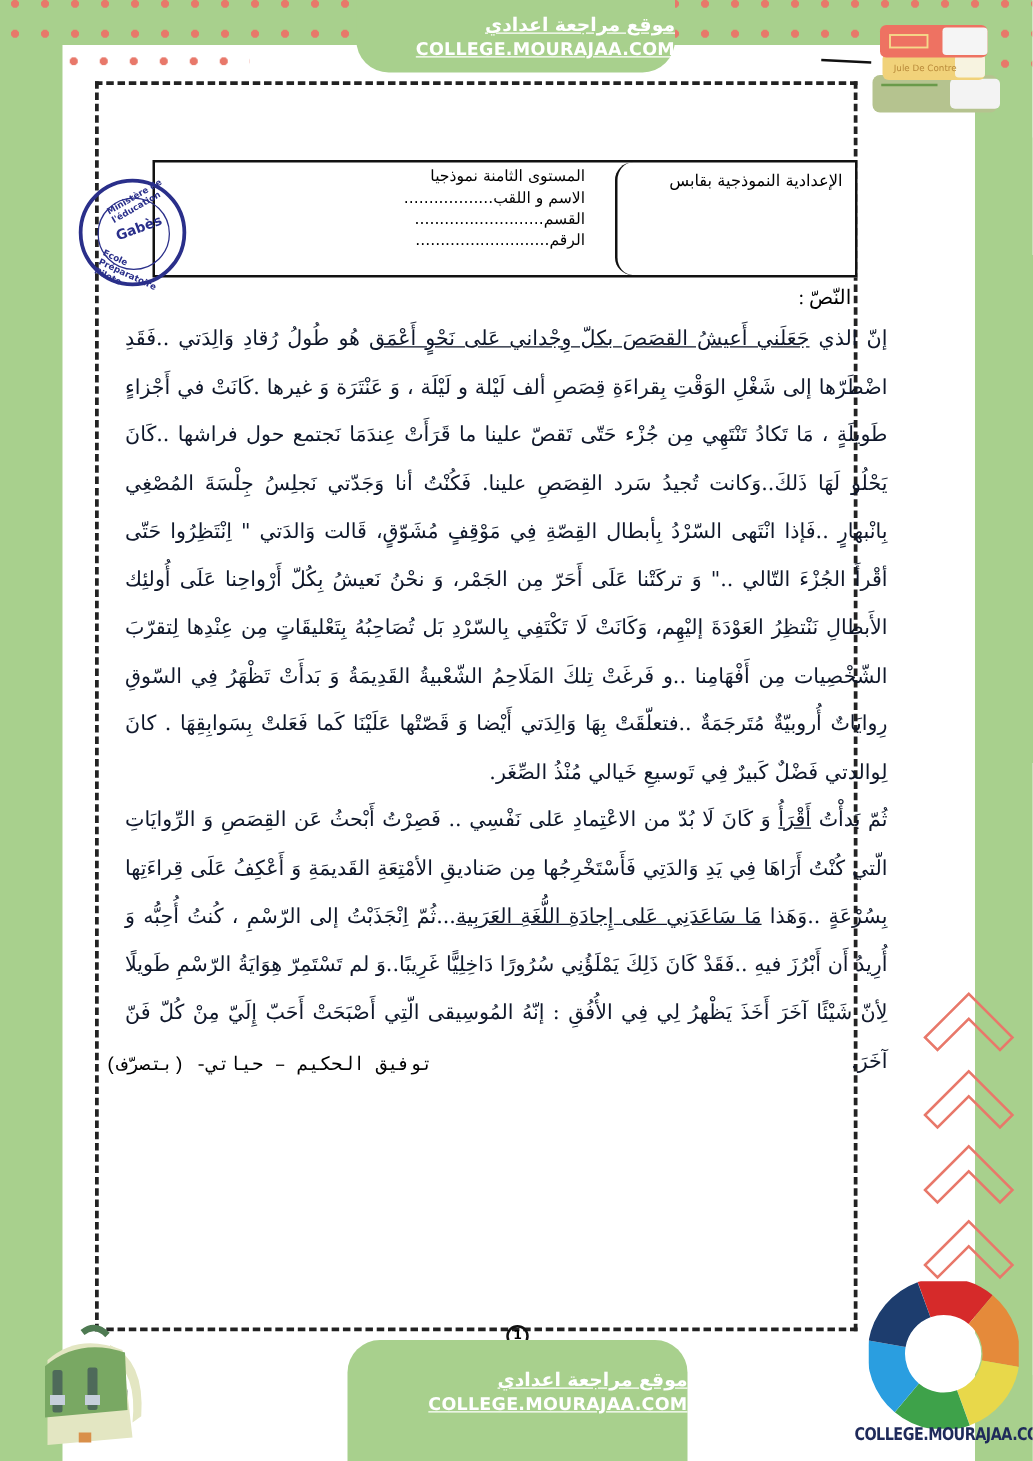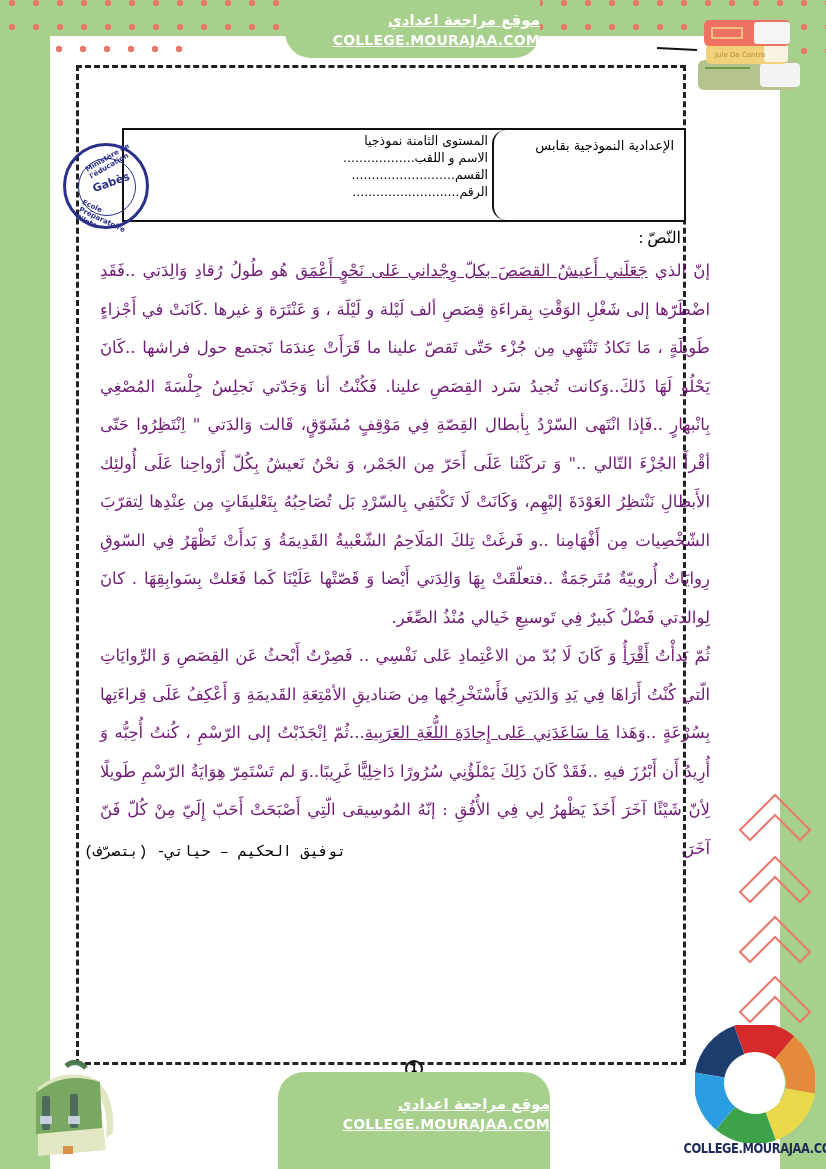--- a/index.html
+++ b/index.html
@@ -18,29 +18,29 @@
   .banner .ar{font-size:15px;text-decoration:underline;display:block;line-height:20px;}
   .banner .en{font-size:14px;text-decoration:underline;display:block;line-height:20px;letter-spacing:0.2px;}
   .banner-top{left:285px;top:0;width:255px;height:58px;border-radius:0 0 26px 26px;padding-top:10px;box-sizing:border-box;}
   .banner-bottom{left:278px;top:1072px;width:272px;height:97px;border-radius:26px 26px 0 0;padding-top:22px;box-sizing:border-box;}
   .frame{position:absolute;left:76px;top:65px;width:610px;height:1000px;border:3px dashed #222;box-sizing:border-box;}
   .stub-line{position:absolute;left:657px;top:48px;width:40px;height:2px;background:#111;transform:rotate(3deg);}
   .header-table{position:absolute;left:122px;top:128px;width:564px;height:94px;border:2px solid #111;box-sizing:border-box;display:flex;flex-direction:row-reverse;background:#fff;}
   .cell{box-sizing:border-box;height:100%;direction:rtl;}
   .cell-school{width:192px;border-left:2px solid #111;padding:8px 10px;font-size:13px;font-family:"DejaVu Sans",sans-serif;border-radius:14px;}
   .cell-title{width:184px;border-left:2px solid #111;text-align:center;font-weight:bold;font-size:19px;line-height:28px;padding-top:6px;}
-  .cell-info{flex:1;padding:2px 4px 0 4px;font-size:12.5px;line-height:17px;}
+  .cell-info{flex:1;padding:2px 24px 0 4px;font-size:12.5px;line-height:17px;}
   .stamp{position:absolute;left:63px;top:143px;width:86px;height:86px;border-radius:50%;border:3px solid #2a2f8a;box-sizing:border-box;color:#2a2f8a;}
   .stamp-inner{position:absolute;left:12px;top:12px;width:56px;height:56px;border-radius:50%;border:1.5px solid #2a2f8a;}
   .stamp-text{position:absolute;left:26px;top:30px;font-size:11px;font-weight:bold;transform:rotate(-20deg);}
   .stamp-ring{position:absolute;left:0;top:0;font-size:7px;font-weight:bold;}
   .stamp-ring.t{left:18px;top:4px;transform:rotate(-30deg);}
   .stamp-ring.b{left:10px;top:66px;transform:rotate(25deg);}
   .text-label{position:absolute;right:145px;top:228px;font-size:16px;direction:rtl;font-family:Liberation Serif, serif;}
-  .body-text{position:absolute;left:100px;top:252px;width:610px;direction:rtl;text-align:justify;font-family:"DejaVu Serif",serif;font-size:16.5px;line-height:38.5px;color:#701a75;}
+  .body-text{position:absolute;left:100px;top:252px;width:610px;direction:rtl;text-align:justify;font-family:"DejaVu Serif",serif;font-size:16.5px;line-height:38.5px;color:#0f172a;}
   .para{margin:0;text-align-last:right;}
   .u{text-decoration:underline;}
   .source{position:absolute;right:480px;top:842px;direction:rtl;font-size:15px;font-family:Liberation Mono, monospace;}
   .page-num{position:absolute;left:405px;top:1060px;width:14px;height:14px;border:2px solid #111;border-radius:50%;font-size:10px;text-align:center;line-height:14px;font-weight:bold;}
   .chev{position:absolute;left:735px;width:80px;height:60px;}
   .logo-caption{position:absolute;left:670px;top:1140px;width:150px;text-align:center;font-weight:bold;font-size:14px;color:#1e2a5a;letter-spacing:-0.5px;font-family:"DejaVu Sans",sans-serif;transform:scaleX(0.82);}
 </style>
 </head>
 <body>
 

